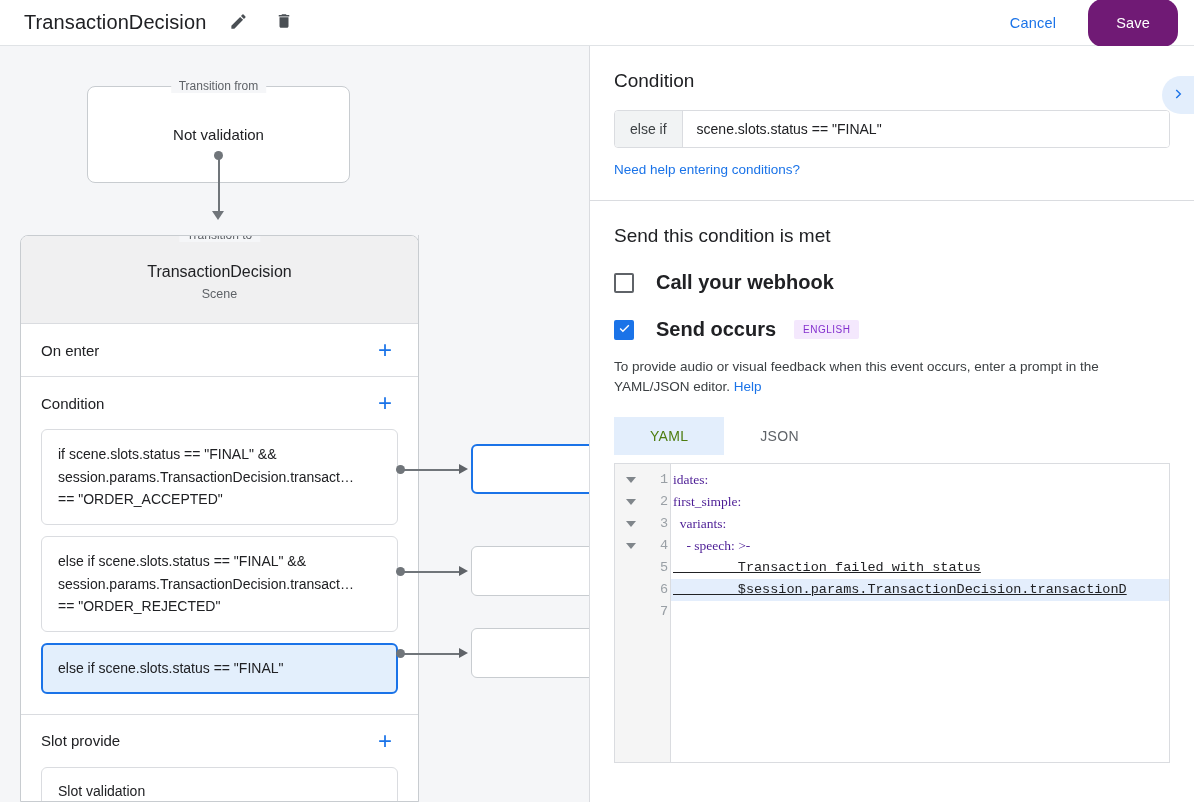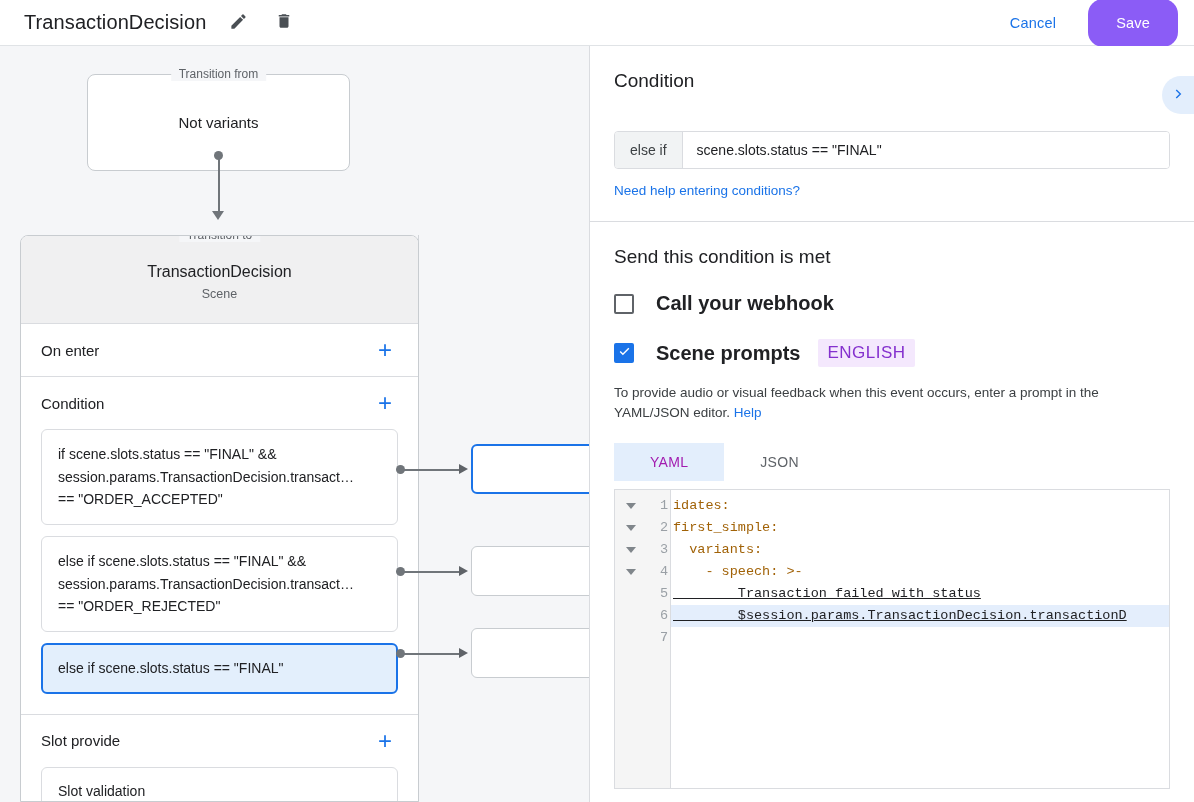--- a/index.html
+++ b/index.html
@@ -32,21 +32,21 @@
     margin-left: auto; display: flex; align-items: center; gap: 0;
     padding-right: 16px;
   }
   .btn-cancel {
     background: none; border: none; cursor: pointer;
     color: #1a73e8; font-size: 14.5px; font-weight: 500;
     font-family: "Liberation Sans", sans-serif;
     padding: 9px 16px; border-radius: 4px; letter-spacing: .2px;
   }
   .btn-save {
-    background: #8b5cf6; border: none; cursor: pointer;
+    background: #701a75; border: none; cursor: pointer;
     color: #ffffff; font-size: 14.5px; font-weight: 500;
     font-family: "Liberation Sans", sans-serif;
     padding: 16px 28px; border-radius: 15px; margin-left: 16px;
     letter-spacing: .2px;
   }
 
   
   .canvas {
     position: absolute; left: 0; top: 46px;
     width: 1194px; height: 756px;
@@ -62,21 +62,21 @@
   }
   .fieldset > .legend {
     position: absolute; top: -8px; left: 50%; transform: translateX(-50%);
     background: #f5f6f8;
     padding: 0 8px;
     font-size: 12px; color: #5f6368; white-space: nowrap;
   }
 
   
   #transition-from {
-    left: 87px; top: 28px; width: 263px; height: 97px;
+    left: 87px; top: 40px; width: 263px; height: 97px;
     display: flex; align-items: center; justify-content: center;
   }
   #transition-from .body { font-size: 15px; color: #202124; }
 
   
   .conn-dot {
     position: absolute; width: 9px; height: 9px; border-radius: 50%;
     background: #70757a;
   }
   .conn-line {
@@ -165,21 +165,21 @@
     width: 32px; height: 38px;
     background: #e3eefc; border: none; cursor: pointer;
     border-top-left-radius: 20px; border-bottom-left-radius: 20px;
     display: flex; align-items: center; justify-content: center;
   }
   .collapse-btn svg { stroke: #1a73e8; fill: none; stroke-width: 2.4; }
 
   .panel-section-top { padding: 24px 24px 22px 24px; border-bottom: 1px solid #dadce0; }
   .panel-h { font-size: 19px; color: #202124; font-weight: 400; }
   .cond-input-row {
-    display: flex; margin-top: 39px;
+    display: flex; margin-top: 18px;
     border: 1px solid #dadce0; border-radius: 4px; overflow: hidden;
     height: 38px;
   }
   .cond-prefix {
     background: #f1f3f4; color: #3c4043; font-size: 14px;
     display: flex; align-items: center; padding: 0 15px;
     border-right: 1px solid #dadce0; white-space: nowrap;
   }
   .cond-value {
     flex: 1; border: none; outline: none; font-size: 14px; color: #202124;
@@ -197,37 +197,37 @@
     background: #fff; cursor: pointer; flex: none;
   }
   .checkbox.checked {
     background: #1a73e8; border-color: #1a73e8;
     display: flex; align-items: center; justify-content: center;
   }
   .checkbox.checked svg { stroke: #fff; fill: none; stroke-width: 2.6; }
   .check-label { margin-left: 22px; font-size: 20px; color: #202124; font-weight: 700; }
   .lang-badge {
     margin-left: 18px; background: #f4e8fd; color: #8430ce;
-    font-size: 17px; letter-spacing: .5px; padding: 4px 9px; border-radius: 2px;
+    font-size: 10px; letter-spacing: .5px; padding: 4px 9px; border-radius: 2px;
     font-weight: 500;
   }
   .helper-text {
     margin-top: 16px; font-size: 13.5px; color: #3c4043; line-height: 1.48;
     max-width: 556px;
   }
   .helper-text a { color: #1a73e8; text-decoration: none; cursor: pointer; }
 
   
   .tabs { display: flex; margin-top: 20px; }
   .tab {
     font-size: 14px; color: #5f6368; padding: 11px 36px;
     cursor: pointer; border: none; background: none;
     font-family: "Liberation Sans", sans-serif; letter-spacing: .3px;
   }
-  .tab.active { background: #e3eefc; color: #a21caf; font-weight: 500; }
+  .tab.active { background: #e3eefc; color: #4d7c0f; font-weight: 500; }
 
   
   .editor {
     margin-top: 8px; border: 1px solid #dadce0;
     height: 300px; display: flex; overflow: hidden; background: #fff;
   }
   .fold-col {
     width: 32px; background: #f5f5f5; border-right: none;
     padding-top: 5px; flex: none;
   }
@@ -245,21 +245,21 @@
     font-family: "Liberation Mono", monospace; font-size: 13.5px;
     color: #9aa0a6; text-align: right;
   }
   .gutter .gnum { height: 22px; line-height: 22px; padding-right: 2px; }
   .code-area {
     flex: 1; padding-top: 5px; overflow: hidden;
     font-family: "Liberation Mono", monospace; font-size: 13.5px;
   }
   .code-line { height: 22px; line-height: 22px; white-space: pre; padding-left: 2px; }
   .code-line.hl { background: #e4eefc; }
-  .tok-key { color: #a16207; }
+  .tok-key { color: #4c1d95; font-family: Liberation Serif, serif; }
   .tok-plain { color: #202124; text-decoration: underline; }
 </style>
 </head>
 <body>
 
 <div class="app">
 
   <div class="topbar">
     <div class="topbar-title">TransactionDecision</div>
 
@@ -282,21 +282,21 @@
     <div class="topbar-right">
       <button class="btn-cancel">Cancel</button>
       <button class="btn-save">Save</button>
     </div>
   </div>
 
   <div class="canvas">
 
     <div class="fieldset" id="transition-from">
       <span class="legend">Transition from</span>
-      <span class="body">Not variants</span>
+      <span class="body">Not validation</span>
     </div>
 
     <div class="conn-dot" style="left:214px; top:105px;"></div>
     <div class="conn-line" style="left:218px; top:110px; width:1.5px; height:57px;"></div>
     <div class="arrow-down" style="left:212px; top:165px;"></div>
 
     <div id="route-line"></div>
 
     <div id="scene-card">
       <span class="legend">Transition to</span>
@@ -399,21 +399,21 @@
       </div>
 
       <div class="check-row">
         <div class="checkbox checked">
           <span>
             <svg width="13" height="13" viewBox="0 0 24 24">
                 <polyline points="4,12 9,17 20,6"></polyline>
               </svg>
           </span>
         </div>
-        <span class="check-label">Scene prompts</span>
+        <span class="check-label">Send occurs</span>
         <span class="lang-badge">ENGLISH</span>
       </div>
 
       <div class="helper-text">
         <span>To provide audio or visual feedback when this event occurs, enter a prompt in the YAML/JSON editor.</span>
         <a>Help</a>
       </div>
 
       <div class="tabs" id="editor-tabs">
           <button class="tab active">YAML</button>

